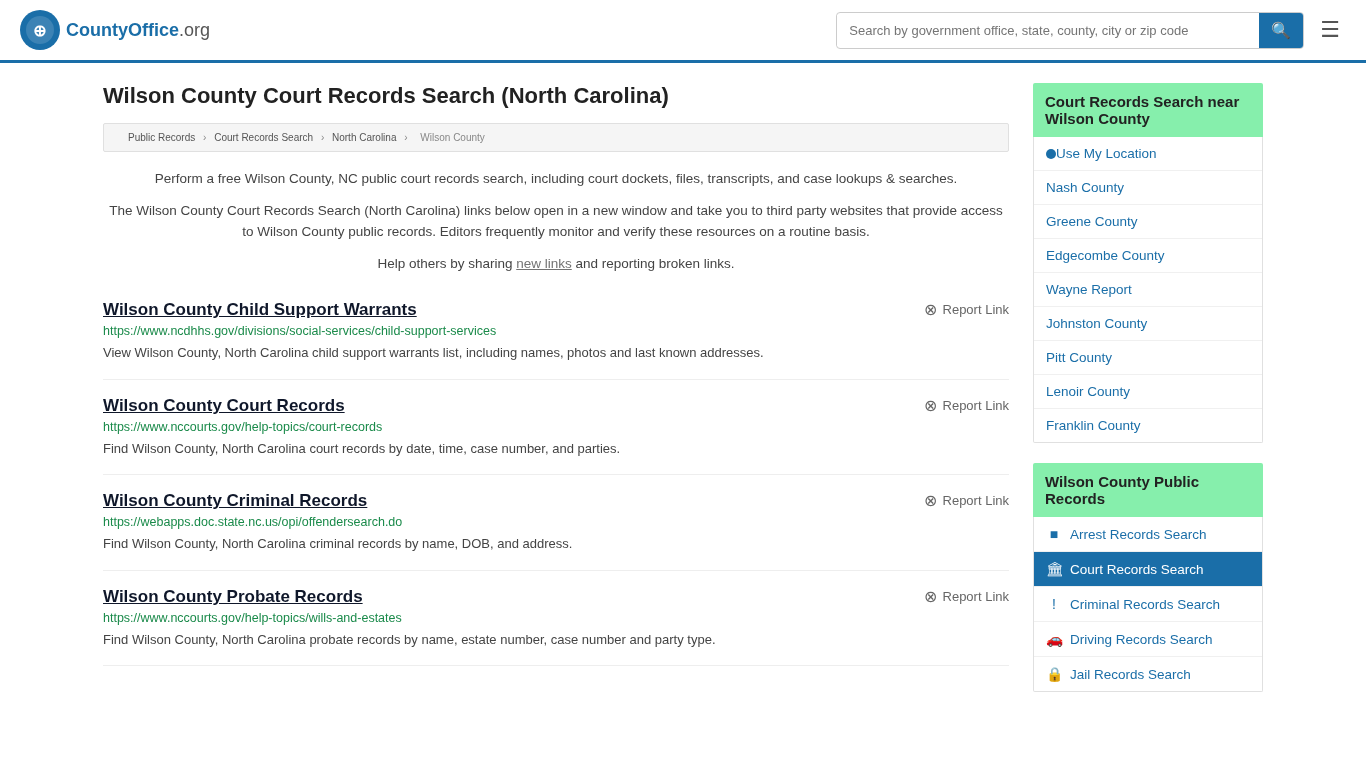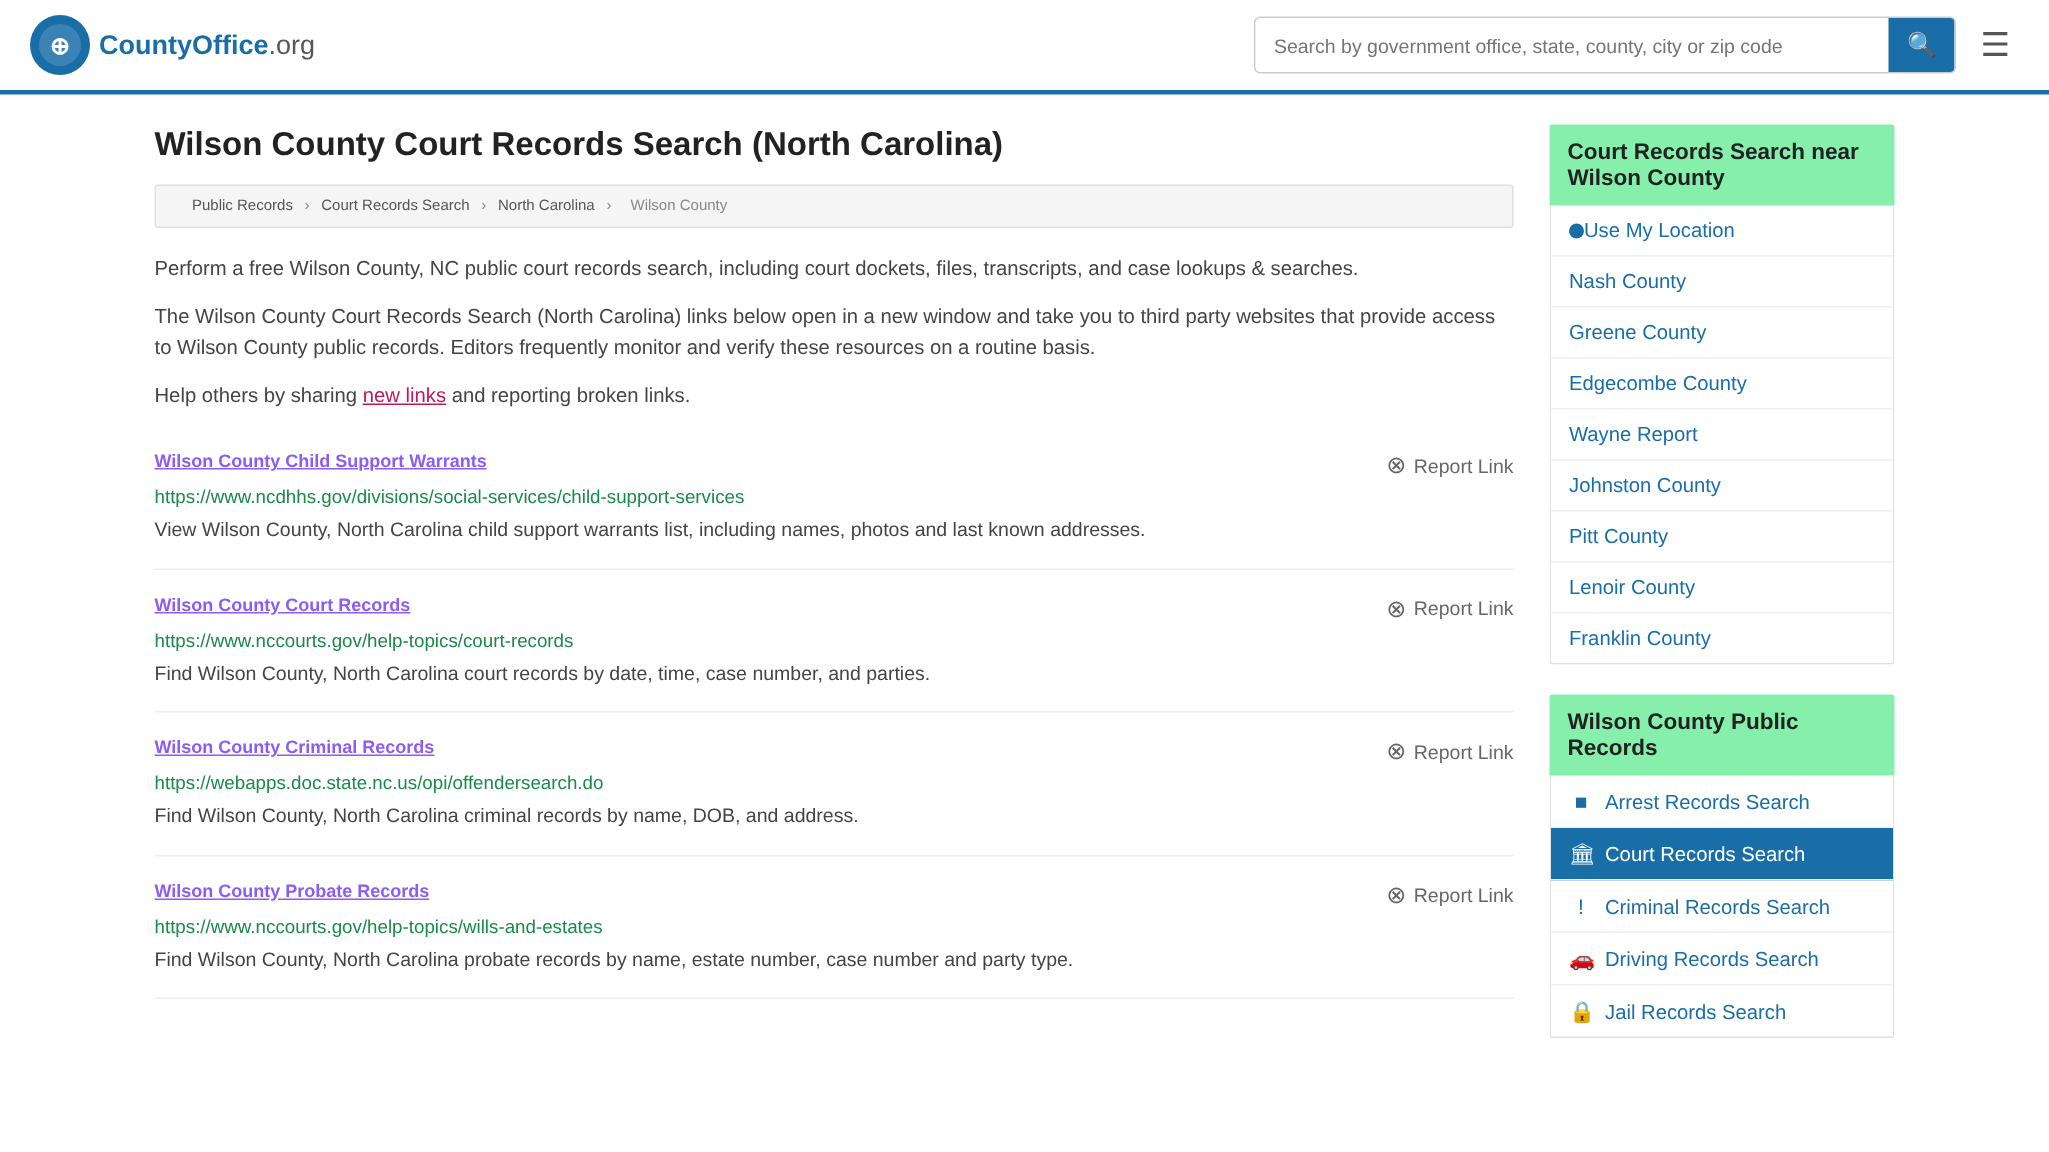--- a/index.html
+++ b/index.html
@@ -91,41 +91,42 @@
       color: #555;
       text-decoration: none;
     }
     .breadcrumb span { margin: 0 5px; color: #888; }
 
     .description {
       font-size: 13.5px;
       line-height: 1.6;
       color: #444;
       margin-bottom: 10px;
+      text-align: center;
     }
     .description a {
-      color: #be185d;
+      color: #737373;
       text-decoration: underline;
     }
 
     
     .record-item {
       border-bottom: 1px solid #eee;
       padding: 16px 0;
     }
     .record-header {
       display: flex;
       justify-content: space-between;
       align-items: flex-start;
       margin-bottom: 4px;
     }
     .record-title {
-      font-size: 12px;
+      font-size: 17px;
       font-weight: bold;
-      color: #8b5cf6;
+      color: #0f172a;
       text-decoration: underline;
       cursor: pointer;
       text-align: right;
     }
     .report-link {
       display: flex;
       align-items: center;
       gap: 5px;
       color: #666;
       font-size: 13px;

